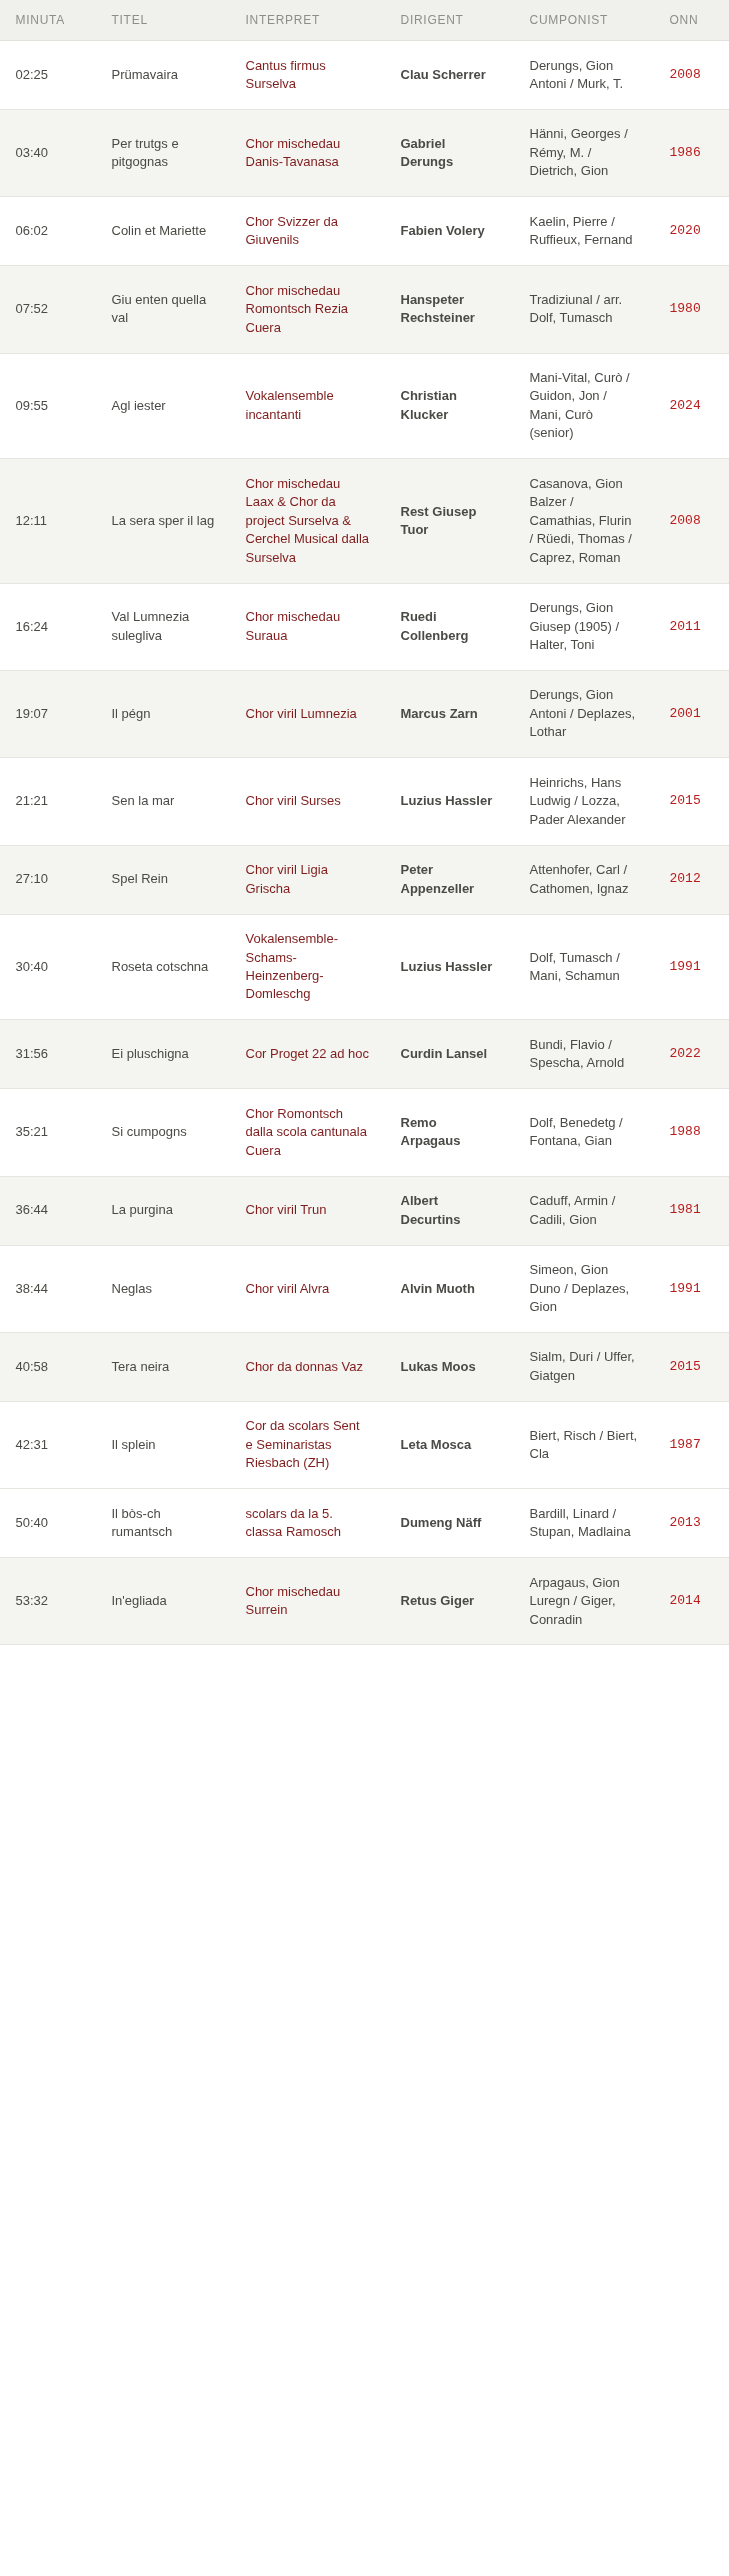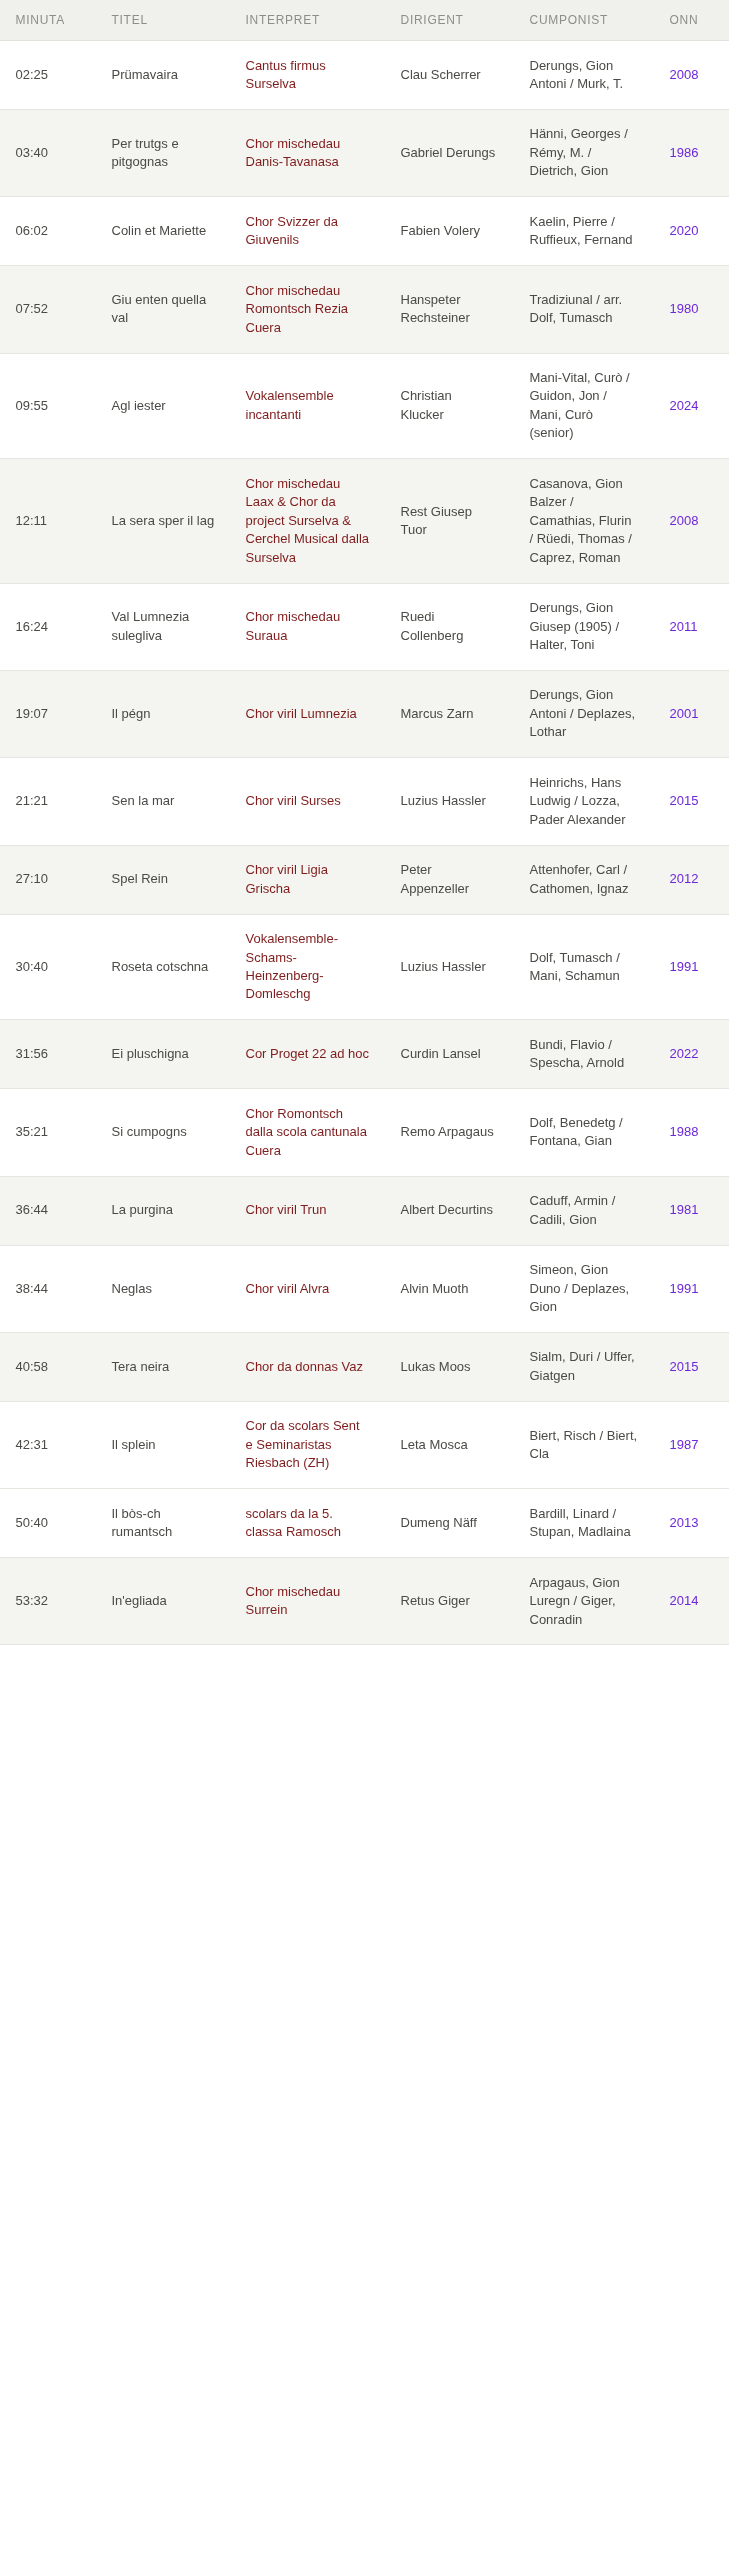--- a/index.html
+++ b/index.html
@@ -50,23 +50,23 @@
     color: #4a4a46;
     word-wrap: break-word;
     overflow-wrap: break-word;
   }
   tbody tr.odd td  { background: #ffffff; }
   tbody tr.even td { background: #f4f4f0; }
 
   td.minuta { color: #4a4a46; }
   td.titel  { color: #4a4a46; }
   td.interpret { color: #7f1d1d; }
-  td.dirigent { color: #4a4a46; }
+  td.dirigent { color: #4a4a46; font-weight: bold; }
   td.cumponist { color: #4a4a46; }
-  td.onn { color: #6d28d9; }
+  td.onn { color: #b91c1c; font-family: Liberation Mono, monospace; }
 </style>
 </head>
 <body>
 
 <div class="page">
   <table class="track-table">
     <colgroup>
       <col class="c-min">
         <col class="c-tit">
         <col class="c-int">

